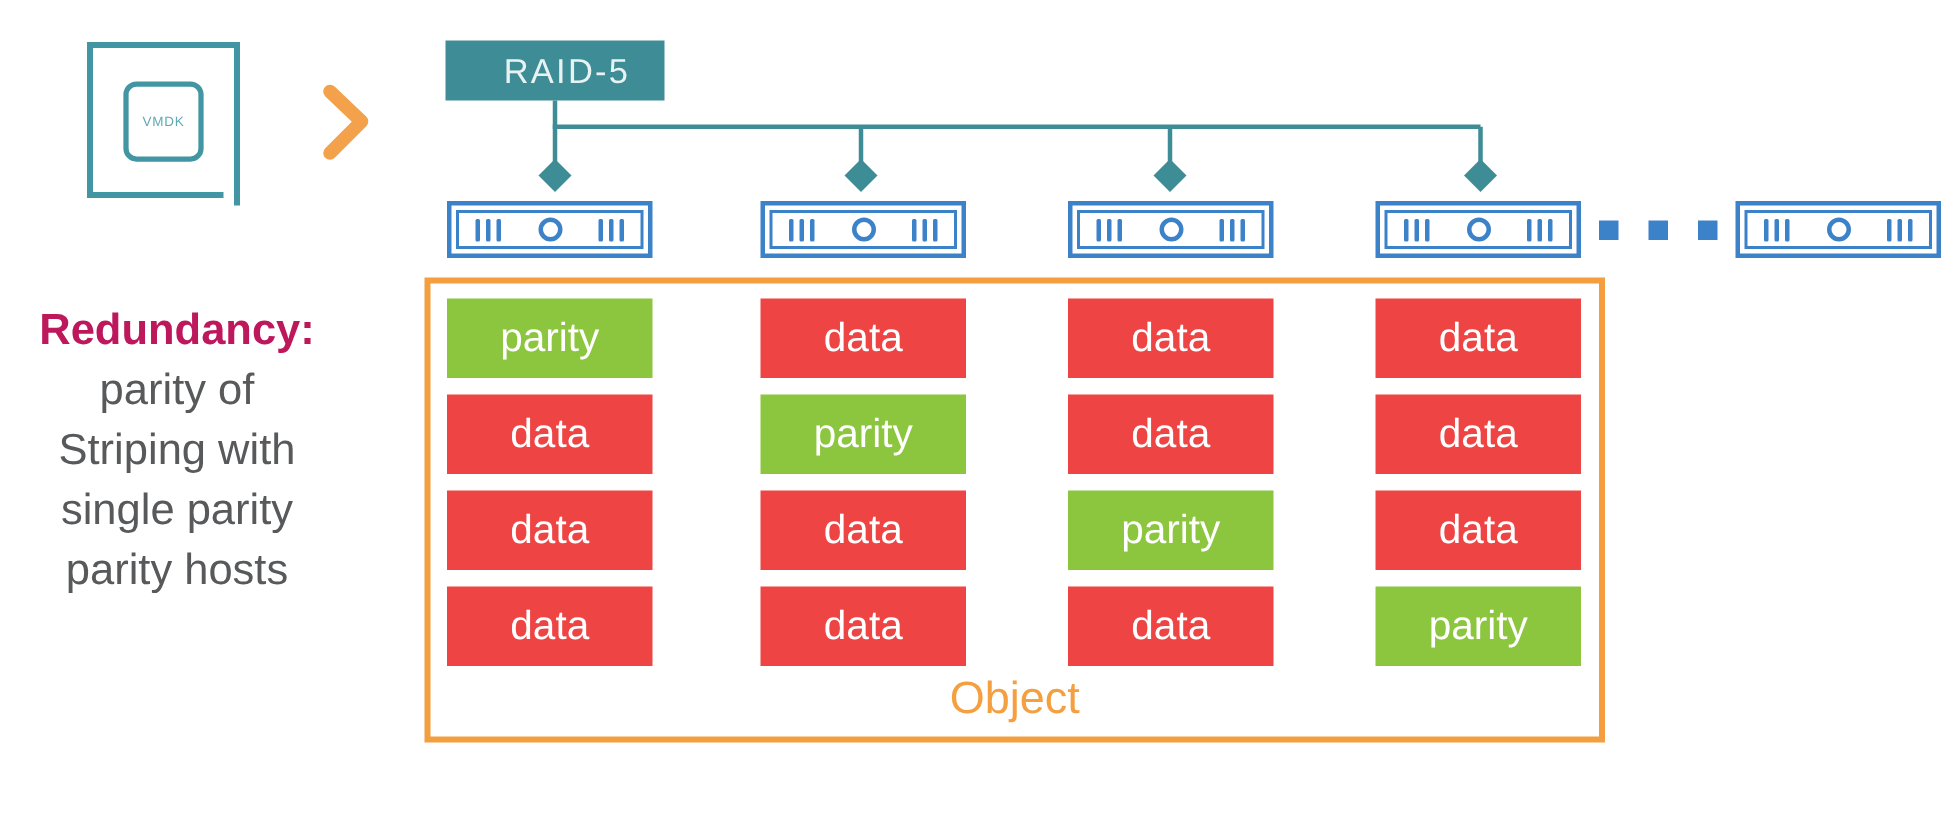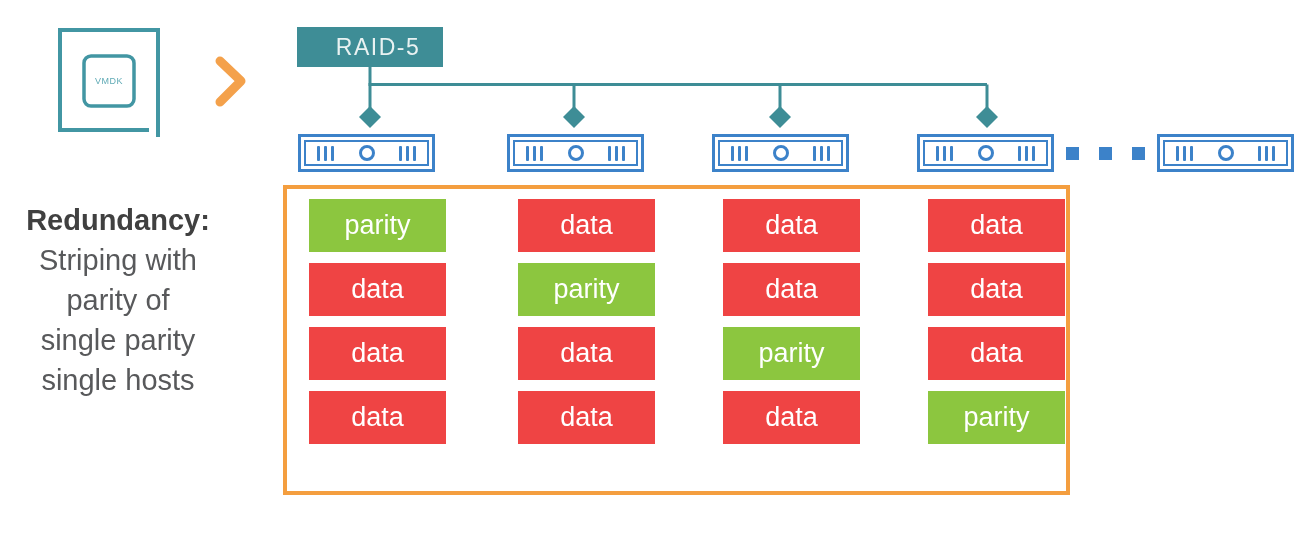--- a/index.html
+++ b/index.html
@@ -71,21 +71,21 @@
   
   .object-box {
     position: absolute; left: 283px; top: 185px;
     width: 787px; height: 310px;
     border: 4px solid #F49E3F;
     box-sizing: border-box;
   }
   .col {
     position: absolute; top: 10px;
     width: 137px;
-    display: flex; flex-direction: column; gap: 11px; margin-left: 11px;
+    display: flex; flex-direction: column; gap: 11px;
   }
   .col-1 { left: 11px; }
   .col-2 { left: 220px; }
   .col-3 { left: 425px; }
   .col-4 { left: 630px; }
   .block {
     height: 53px;
     display: flex; align-items: center; justify-content: center;
     color: #ffffff;
     font-size: 27px;
@@ -99,21 +99,21 @@
   }
 
   
   .redundancy {
     position: absolute; left: 0px; top: 200px;
     width: 236px;
     text-align: center;
     color: #58595B;
     font-size: 29px; line-height: 40px;
   }
-  .redundancy .title { font-weight: 700; color: #404040; }
+  .redundancy .title { font-weight: 700; color: #be185d; }
 </style>
 </head>
 <body>
 
 <div id="canvas">
 
   <svg class="vmdk-icon" width="108" height="112" viewBox="0 0 108 112">
     <path d="M 94 104 L 5 104 L 5 4 L 103 4 L 103 111" fill="none" stroke="#4296A3" stroke-width="4"></path>
     <rect x="29" y="30" width="50" height="50" rx="7" fill="none" stroke="#4296A3" stroke-width="3.5"></rect>
     <text x="54" y="58" text-anchor="middle" font-size="9" letter-spacing="0.5" fill="#5FAAB5" font-family="Liberation Sans, sans-serif">VMDK</text>
@@ -242,23 +242,24 @@
       <div class="block" data-type="data">data</div>
       <div class="block" data-type="parity">parity</div>
       <div class="block" data-type="data">data</div>
     </div>
     <div class="col col-4">
       <div class="block" data-type="data">data</div>
       <div class="block" data-type="data">data</div>
       <div class="block" data-type="data">data</div>
       <div class="block" data-type="parity">parity</div>
     </div>
+    <div class="object-label">Object</div>
   </div>
 
   <div class="redundancy">
     <div class="title">Redundancy:</div>
+    <div>parity of</div>
     <div>Striping with</div>
-    <div>parity of</div>
     <div>single parity</div>
-    <div>single hosts</div>
+    <div>parity hosts</div>
   </div>
 
 </div>
 
 </body></html>

